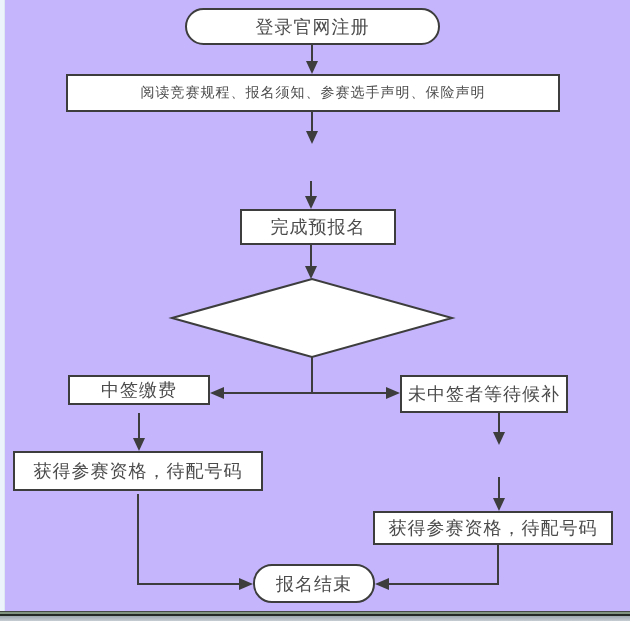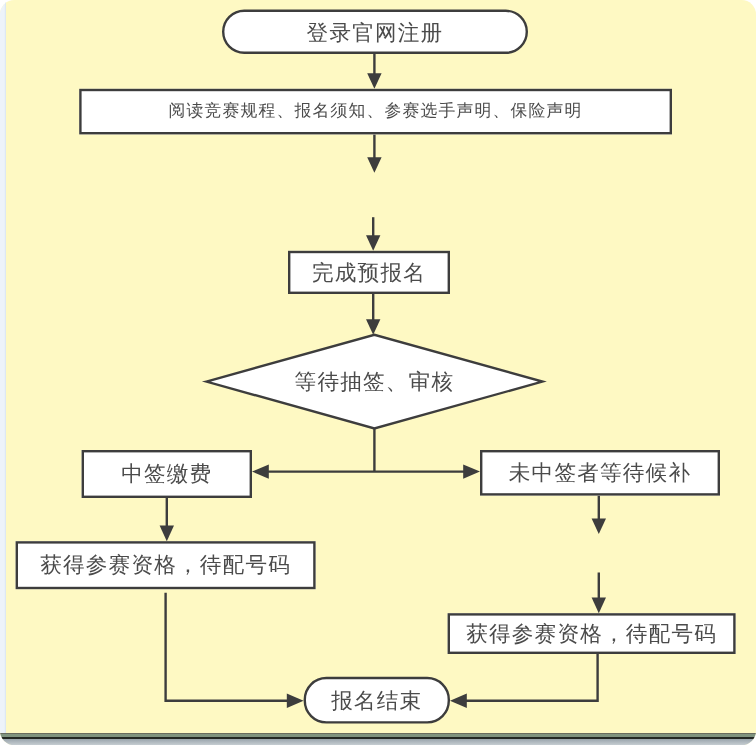--- a/index.html
+++ b/index.html
@@ -5,23 +5,22 @@
   html, body {
     margin: 0;
     padding: 0;
     background: #ffffff;
     font-family: "Liberation Sans", sans-serif;
   }
   .canvas {
     position: relative;
     width: 630px;
     height: 621px;
-    background: #fef9c3;
+    background: #c4b5fd;
     overflow: hidden;
-    border-radius: 12px;
   }
   .left-edge-strip {
     position: absolute;
     left: 0; top: 0;
     width: 4px; height: 611px;
     background: #edf3fa;
     border-right: 1px solid #dde8f2;
   }
   .bottom-bar {
     position: absolute;
@@ -100,33 +99,30 @@
 
   <div class="node stadium" style="left:185px; top:8px; width:255px; height:37px;">
     <span>登录官网注册</span>
   </div>
 
   <div class="node" style="left:66px; top:74px; width:494px; height:38px; font-size:14px;">
     <span>阅读竞赛规程、报名须知、参赛选手声明、保险声明</span>
   </div>
 
 
-  <div class="node" style="left:240px; top:209px; width:135px; height:36px;">
+  <div class="node" style="left:240px; top:209px; width:156px; height:36px;">
     <span>完成预报名</span>
   </div>
 
-  <div class="node bare" style="left:212px; top:299px; width:200px; height:38px;">
-    <span>等待抽签、审核</span>
-  </div>
 
-  <div class="node" style="left:68px; top:375px; width:142px; height:40px;">
+  <div class="node" style="left:68px; top:375px; width:142px; height:30px;">
     <span>中签缴费</span>
   </div>
 
-  <div class="node" style="left:400px; top:375px; width:200px; height:38px;">
+  <div class="node" style="left:400px; top:375px; width:168px; height:38px;">
     <span>未中签者等待候补</span>
   </div>
 
   <div class="node" style="left:13px; top:451px; width:250px; height:40px;">
     <span>获得参赛资格，待配号码</span>
   </div>
 
 
   <div class="node" style="left:373px; top:511px; width:240px; height:34px;">
     <span>获得参赛资格，待配号码</span>

